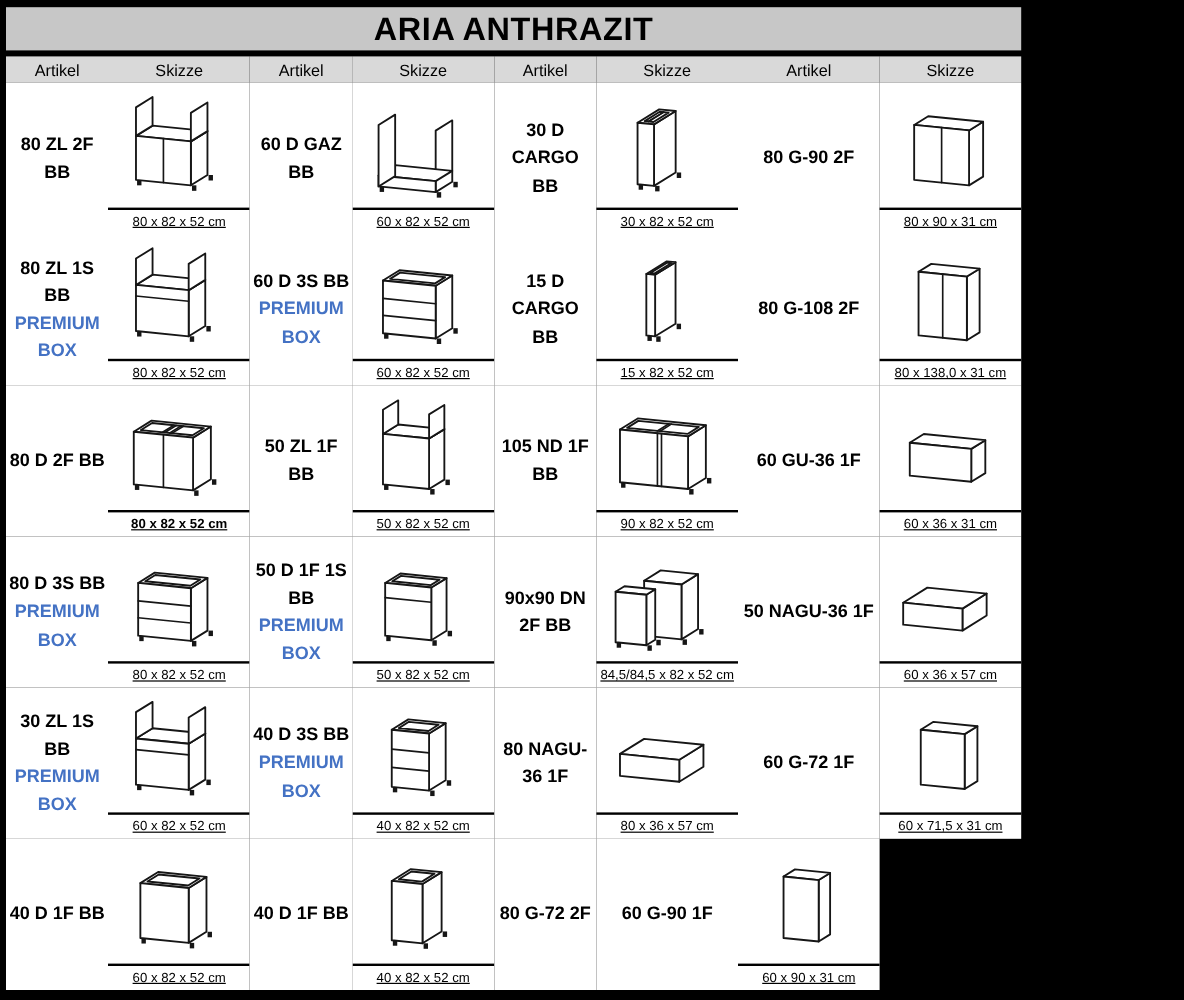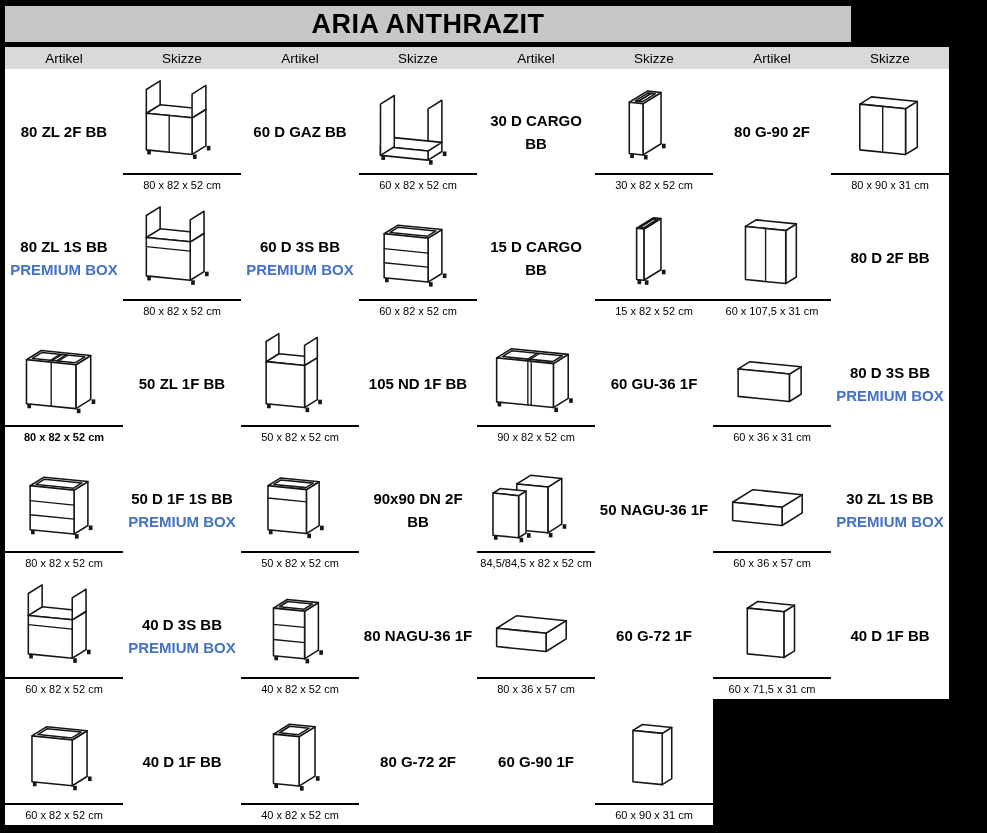--- a/index.html
+++ b/index.html
@@ -12,21 +12,21 @@
          grid-template-rows:22px repeat(6,1fr);gap:0;background:var(--grid-line,#000);}
   .hcell{background:var(--header-bg,#d9d9d9);display:flex;align-items:center;justify-content:center;
          font-size:13.5px;}
   .acell{background:var(--cell-bg,#fff);display:flex;flex-direction:column;align-items:center;
          justify-content:center;text-align:center;font-weight:bold;font-size:15px;line-height:1.55;
          padding:2px;}
   .premium{color:var(--accent,#4472c4);}
   .scell{background:var(--cell-bg,#fff);display:flex;flex-direction:column;min-height:0;}
   .sketch-area{flex:1;display:flex;align-items:center;justify-content:center;overflow:hidden;min-height:0;}
   .dim{height:20px;flex:0 0 20px;border-top:2.5px solid var(--grid-line,#000);display:flex;
-         align-items:center;justify-content:center;font-size:11px;}
+         align-items:center;justify-content:center;font-size:11px;text-decoration:underline;}
   .dim.bold{font-weight:bold;}
   svg.sk{display:block;}
   .sk polygon{fill:var(--cell-bg,#fff);stroke:var(--sketch-line,#161616);stroke-width:1.7;
          stroke-linejoin:round;stroke-linecap:round;}
   .sk line{fill:none;stroke:var(--sketch-line,#161616);stroke-width:1.5;stroke-linecap:round;}
   .sk .ft{fill:var(--sketch-line,#161616);stroke:none;}
 </style>
 </head>
 <body>
 
@@ -160,30 +160,33 @@
             <rect class="ft" x="45.0" y="88.8" width="4" height="5"></rect>
             <rect class="ft" x="63.6" y="77.3" width="4" height="5"></rect>
             <polygon points="44.0,32.8 62.6,21.3 62.6,77.3 44.0,88.8"></polygon>
             <polygon points="36.0,32.0 54.6,20.5 62.6,21.3 44.0,32.8"></polygon>
             <polygon points="39.7,31.1 54.9,21.7 58.9,22.1 43.7,31.5"></polygon>
             <polygon points="36.0,32.0 44.0,32.8 44.0,88.8 36.0,88.0"></polygon>
           </svg>
         </div>
         <div class="dim">15 x 82 x 52 cm</div>
       </div>
+      <div class="acell">
+        <div>80 G-108 2F</div>
+      </div>
       <div class="scell">
         <div class="sketch-area">
           <svg class="sk" width="118" height="97" viewBox="0 0 110 106" preserveAspectRatio="xMidYMid meet">
             <polygon points="70.0,34.4 81.6,27.2 81.6,85.2 70.0,92.4"></polygon>
             <polygon points="26.0,30.0 37.6,22.8 81.6,27.2 70.0,34.4"></polygon>
             <polygon points="26.0,30.0 70.0,34.4 70.0,92.4 26.0,88.0"></polygon>
             <line x1="48.0" y1="32.2" x2="48.0" y2="90.2"></line>
           </svg>
         </div>
-        <div class="dim">60 x 107,5 x 31 cm</div>
+        <div class="dim">80 x 138,0 x 31 cm</div>
       </div>
       <div class="acell">
         <div>80 D 2F BB</div>
       </div>
       <div class="scell">
         <div class="sketch-area">
           <svg class="sk" width="118" height="97" viewBox="0 0 110 106" preserveAspectRatio="xMidYMid meet">
             <rect class="ft" x="15.0" y="86.0" width="4" height="5"></rect>
             <rect class="ft" x="69.0" y="91.4" width="4" height="5"></rect>
             <rect class="ft" x="85.2" y="81.3" width="4" height="5"></rect>

